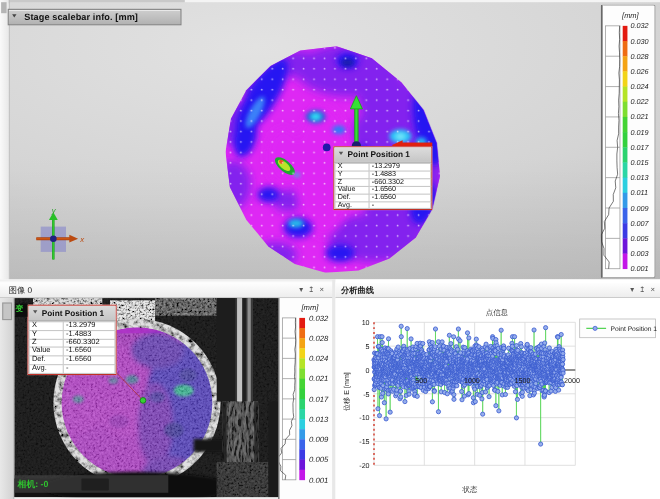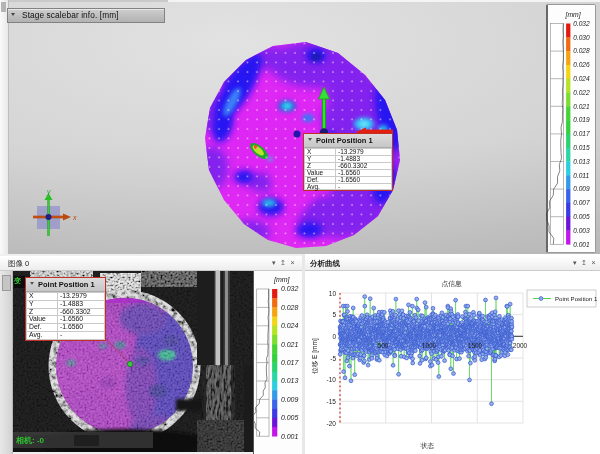--- a/index.html
+++ b/index.html
@@ -8,21 +8,21 @@
 <body>
 
 <div class="abs" style="left:0;top:0;width:600px;height:254px;background:#f4f4f4;"></div>
 <div class="abs" style="left:2px;top:0;width:166px;height:3px;background:#c9c9c9;"></div>
 <div class="abs" style="left:0;top:0;width:9px;height:254px;background:linear-gradient(90deg,#fafafa,#e8e8e8);border-right:1px solid #bdbdbd;"></div>
 <div class="abs" style="left:1px;top:2px;width:5px;height:10px;background:#b5b5b5;"></div>
 <div class="abs" id="view3d" style="left:9px;top:2px;width:591px;height:252px;
  background:linear-gradient(rgba(0,0,0,0) 55%, rgba(0,0,0,0.05) 100%),radial-gradient(150% 135% at 38% 16%, #e2e2e2 0%, #d4d4d4 42%, #c2c2c2 72%, #b1b1b1 100%);"></div>
 
 <div class="abs" style="left:7px;top:8px;width:158px;height:15px;background:linear-gradient(#cecece,#b2b2b2);
- border:1px solid #828282;box-shadow:inset 0 1px 0 #e8e8e8;font-size:8.3px;font-weight:normal;color:#111;line-height:13.5px;padding-left:14px;letter-spacing:0.1px;">Stage scalebar info. [mm]</div>
+ border:1px solid #828282;box-shadow:inset 0 1px 0 #e8e8e8;font-size:8.3px;font-weight:bold;color:#111;line-height:13.5px;padding-left:14px;letter-spacing:0.1px;">Stage scalebar info. [mm]</div>
 <div class="abs" style="left:11px;top:13px;width:0;height:0;border-left:2.5px solid transparent;border-right:2.5px solid transparent;border-top:3.5px solid #444;"></div>
 
 <svg class="abs" style="left:196px;top:30px;" width="212" height="222" viewBox="0 0 212 222">
  <defs>
   <clipPath id="blobclip">
         <polygon points="77,16 110,12 142,23 169,45 189,70 201,100 204,130 197,160 182,186 158,205 130,216 100,218 72,210 48,194 28,170 13,140 9,108 14,78 28,52 50,30"></polygon>
       </clipPath>
   <pattern id="dots" width="9.5" height="9.5" patternUnits="userSpaceOnUse">
    <circle cx="4" cy="4" r="0.8" fill="#ffffff" opacity="0.68"></circle>
   </pattern>

